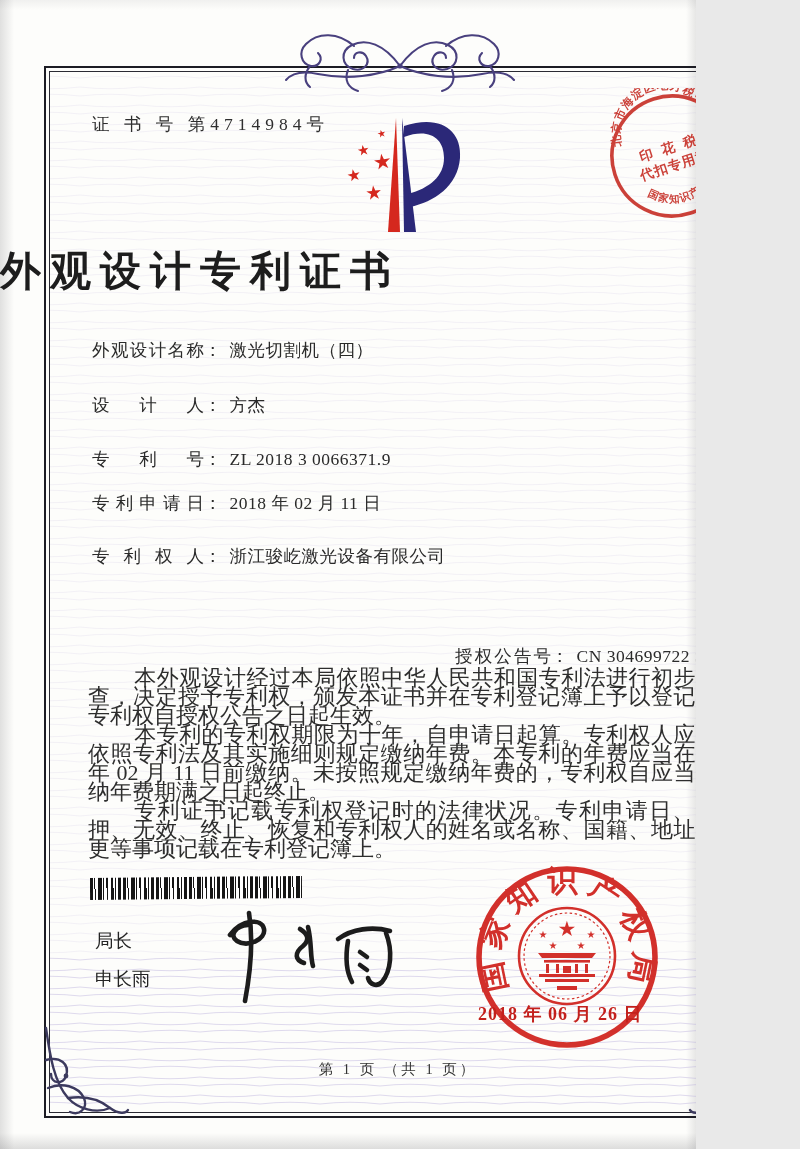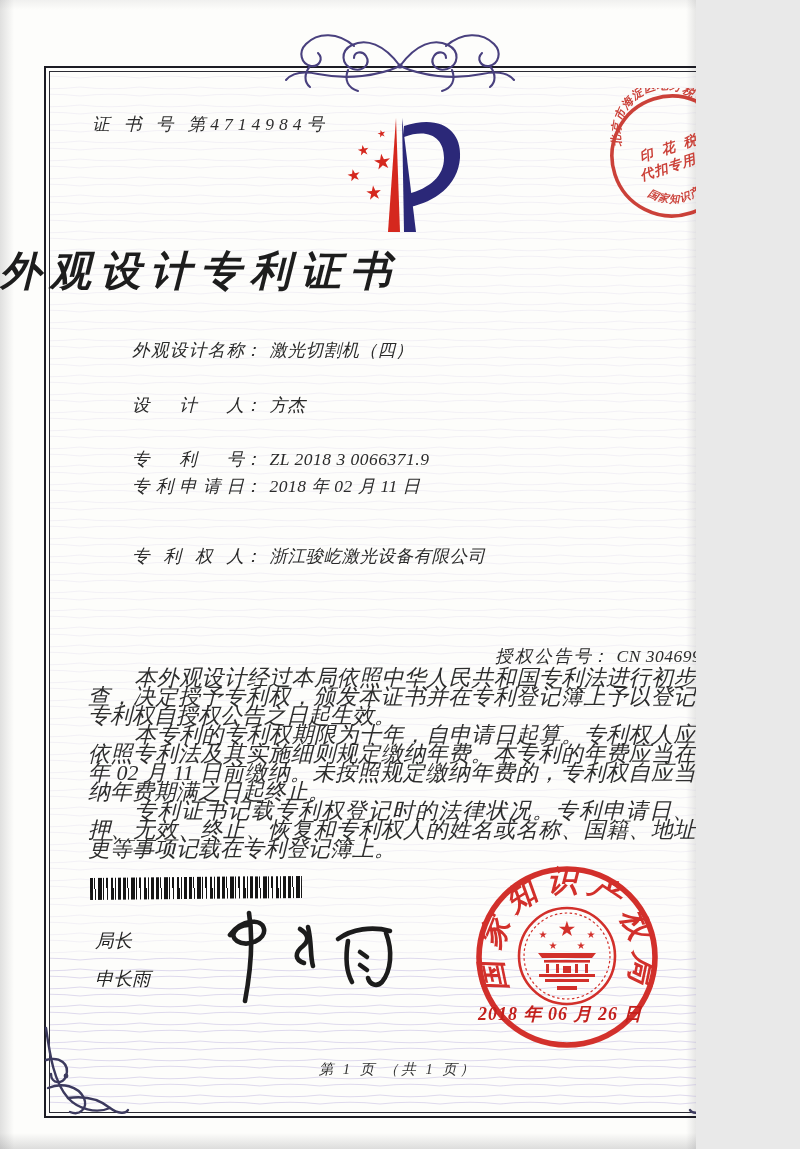--- a/index.html
+++ b/index.html
@@ -6,37 +6,36 @@
   .photo{
     position:relative;width:696px;height:1149px;overflow:hidden;
     background:
       linear-gradient(90deg, rgba(90,90,95,.18) 0, rgba(0,0,0,0) 14px),
       linear-gradient(270deg, rgba(90,90,95,.14) 0, rgba(0,0,0,0) 10px),
       linear-gradient(0deg, rgba(90,90,95,.20) 0, rgba(0,0,0,0) 16px),
       linear-gradient(180deg, rgba(90,90,95,.08) 0, rgba(0,0,0,0) 10px),
       #fdfdfb;
     font-family:"Liberation Serif","DejaVu Serif",serif;
     color:#2b2b2b;
-    font-style:italic;
   }
   .waves{position:absolute;left:50px;top:72px;z-index:0;}
   .frame{position:absolute;left:44px;top:66px;width:708px;height:1048px;
     border:2.4px solid #1c1c24;z-index:1;}
   .frame-inner{position:absolute;left:3px;top:3px;right:3px;bottom:3px;
     border:1px solid #2a2a33;}
   .abs{position:absolute;z-index:2;}
 
   .cert-no{left:92px;top:112px;font-size:17.5px;letter-spacing:5px;color:#2e2e2e;}
 
   .title{left:0;top:244px;width:800px;font-size:41px;
     font-weight:700;letter-spacing:9px;color:#1d1d1d;}
 
   .field-row{left:92px;font-size:17.5px;white-space:nowrap;color:#2a2a2a;}
   .f-label{display:inline-block;width:112px;text-align:justify;text-align-last:justify;
-    vertical-align:top;margin-left:40px;}
+    vertical-align:top;}
   .f-colon{display:inline-block;margin:0 8px 0 0;}
   .f-value{letter-spacing:.5px;}
   .f-value-wrap{display:inline-block;width:505px;white-space:normal;
     line-height:27px;vertical-align:top;letter-spacing:.5px;}
   .row7-right{left:455px;top:644px;font-size:17.5px;white-space:nowrap;}
   .row7-right .f-label{width:96px;}
 
   .paras{left:88px;top:668px;width:630px;font-size:22px;line-height:19px;
     color:#2d2d2d;text-align:justify;}
   .paras p{margin:0;text-indent:2.1em;}
@@ -257,21 +256,21 @@
 
   <div class="abs field-row" style="top:338px">
     <span class="f-label">外观设计名称</span><span class="f-colon">：</span><span class="f-value">激光切割机（四）</span>
   </div>
   <div class="abs field-row" style="top:393px">
     <span class="f-label">设计人</span><span class="f-colon">：</span><span class="f-value">方杰</span>
   </div>
   <div class="abs field-row" style="top:447px">
     <span class="f-label">专利号</span><span class="f-colon">：</span><span class="f-value">ZL 2018 3 0066371.9</span>
   </div>
-  <div class="abs field-row" style="top:474px">
+  <div class="abs field-row" style="top:491px">
     <span class="f-label">专利申请日</span><span class="f-colon">：</span><span class="f-value">2018 年 02 月 11 日</span>
   </div>
   <div class="abs field-row" style="top:544px">
     <span class="f-label">专利权人</span><span class="f-colon">：</span><span class="f-value">浙江骏屹激光设备有限公司</span>
   </div>
   <div class="abs row7-right">
     <span class="f-label">授权公告号</span><span class="f-colon">：</span><span class="f-value">CN 304699722 S</span>
   </div>
 
   <div class="abs paras">

